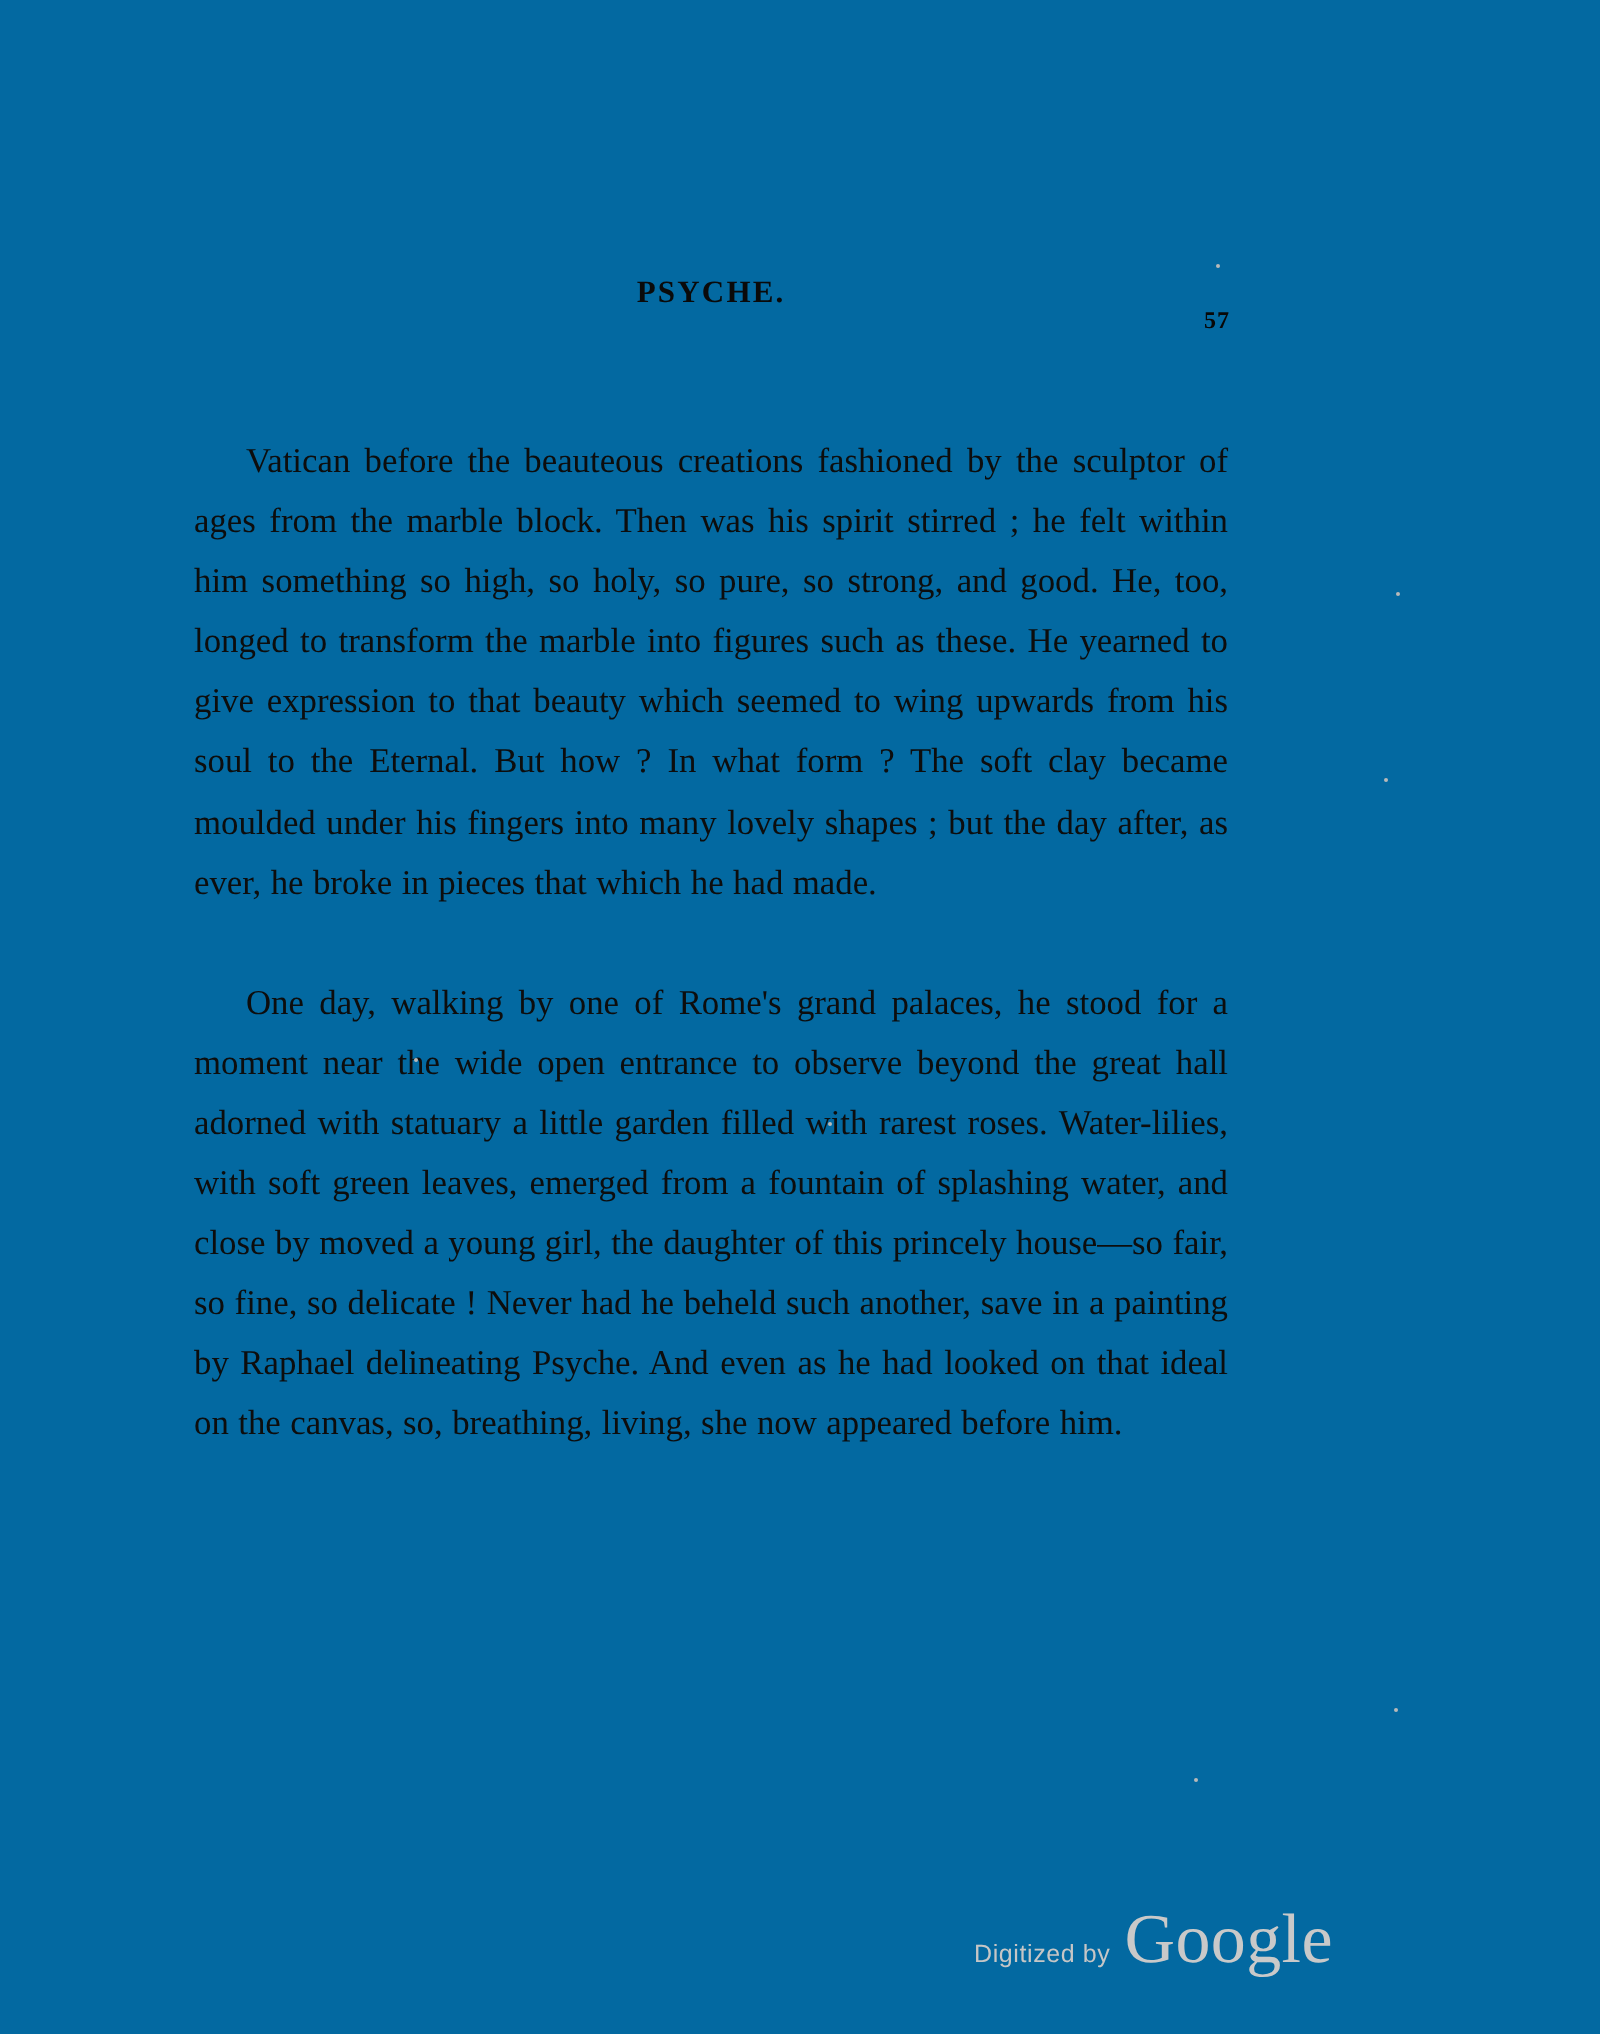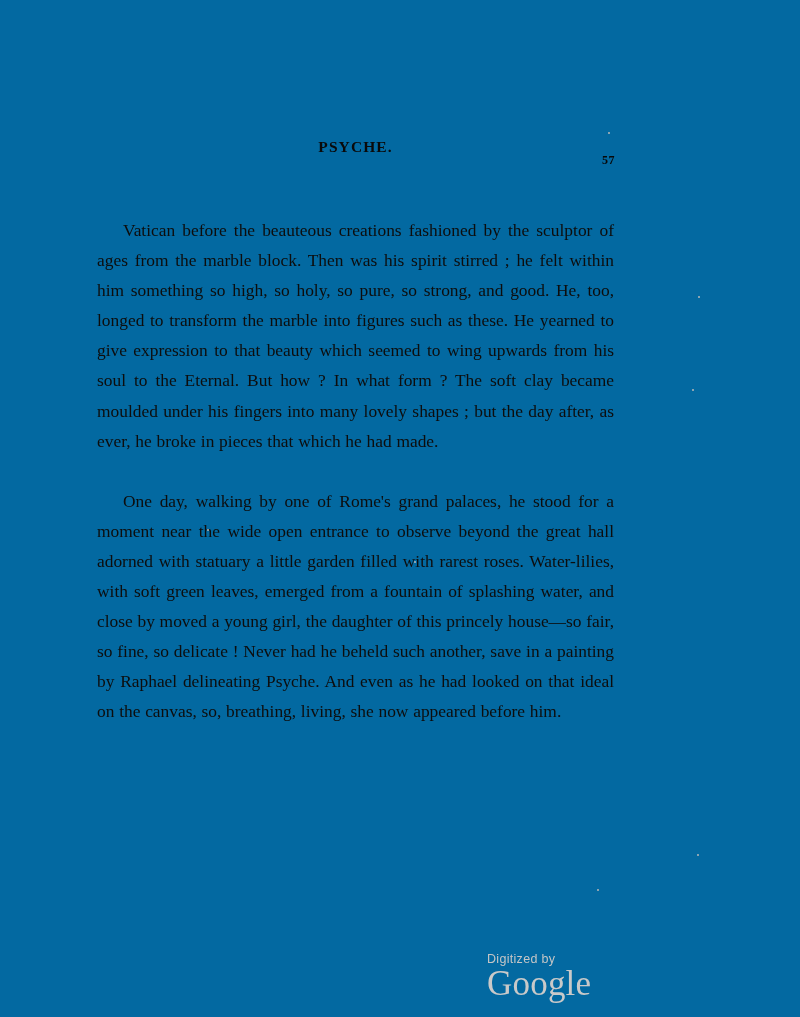--- a/index.html
+++ b/index.html
@@ -88,21 +88,20 @@
   }
 
   
   .watermark {
     position: absolute;
     left: 487px;
     top: 952px;
     display: flex;
     align-items: baseline;
     user-select: none;
-    flex-direction: column;
   }
   .wm-digitized {
     font-family: "Liberation Sans", "DejaVu Sans", sans-serif;
     font-size: 12.5px;
     color: #c6c6c6;
     letter-spacing: 0.3px;
     margin-right: 7px;
   }
   .wm-google {
     font-family: "Liberation Serif", "DejaVu Serif", serif;

